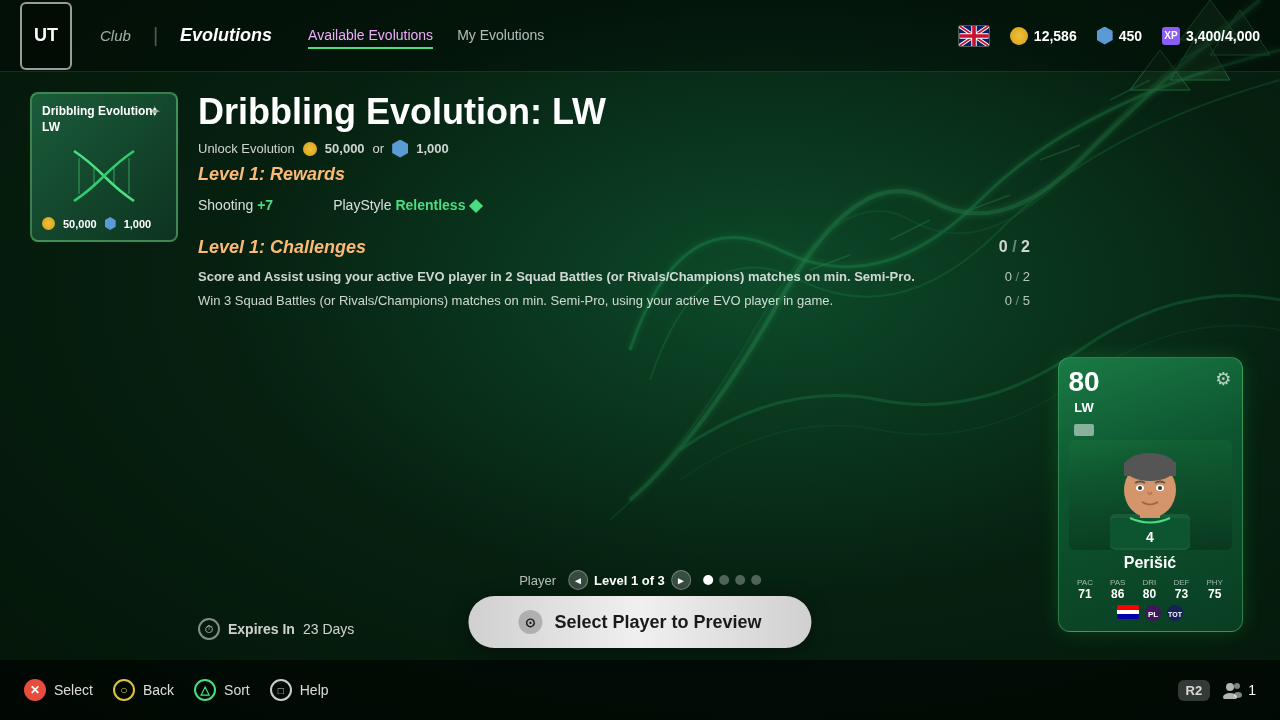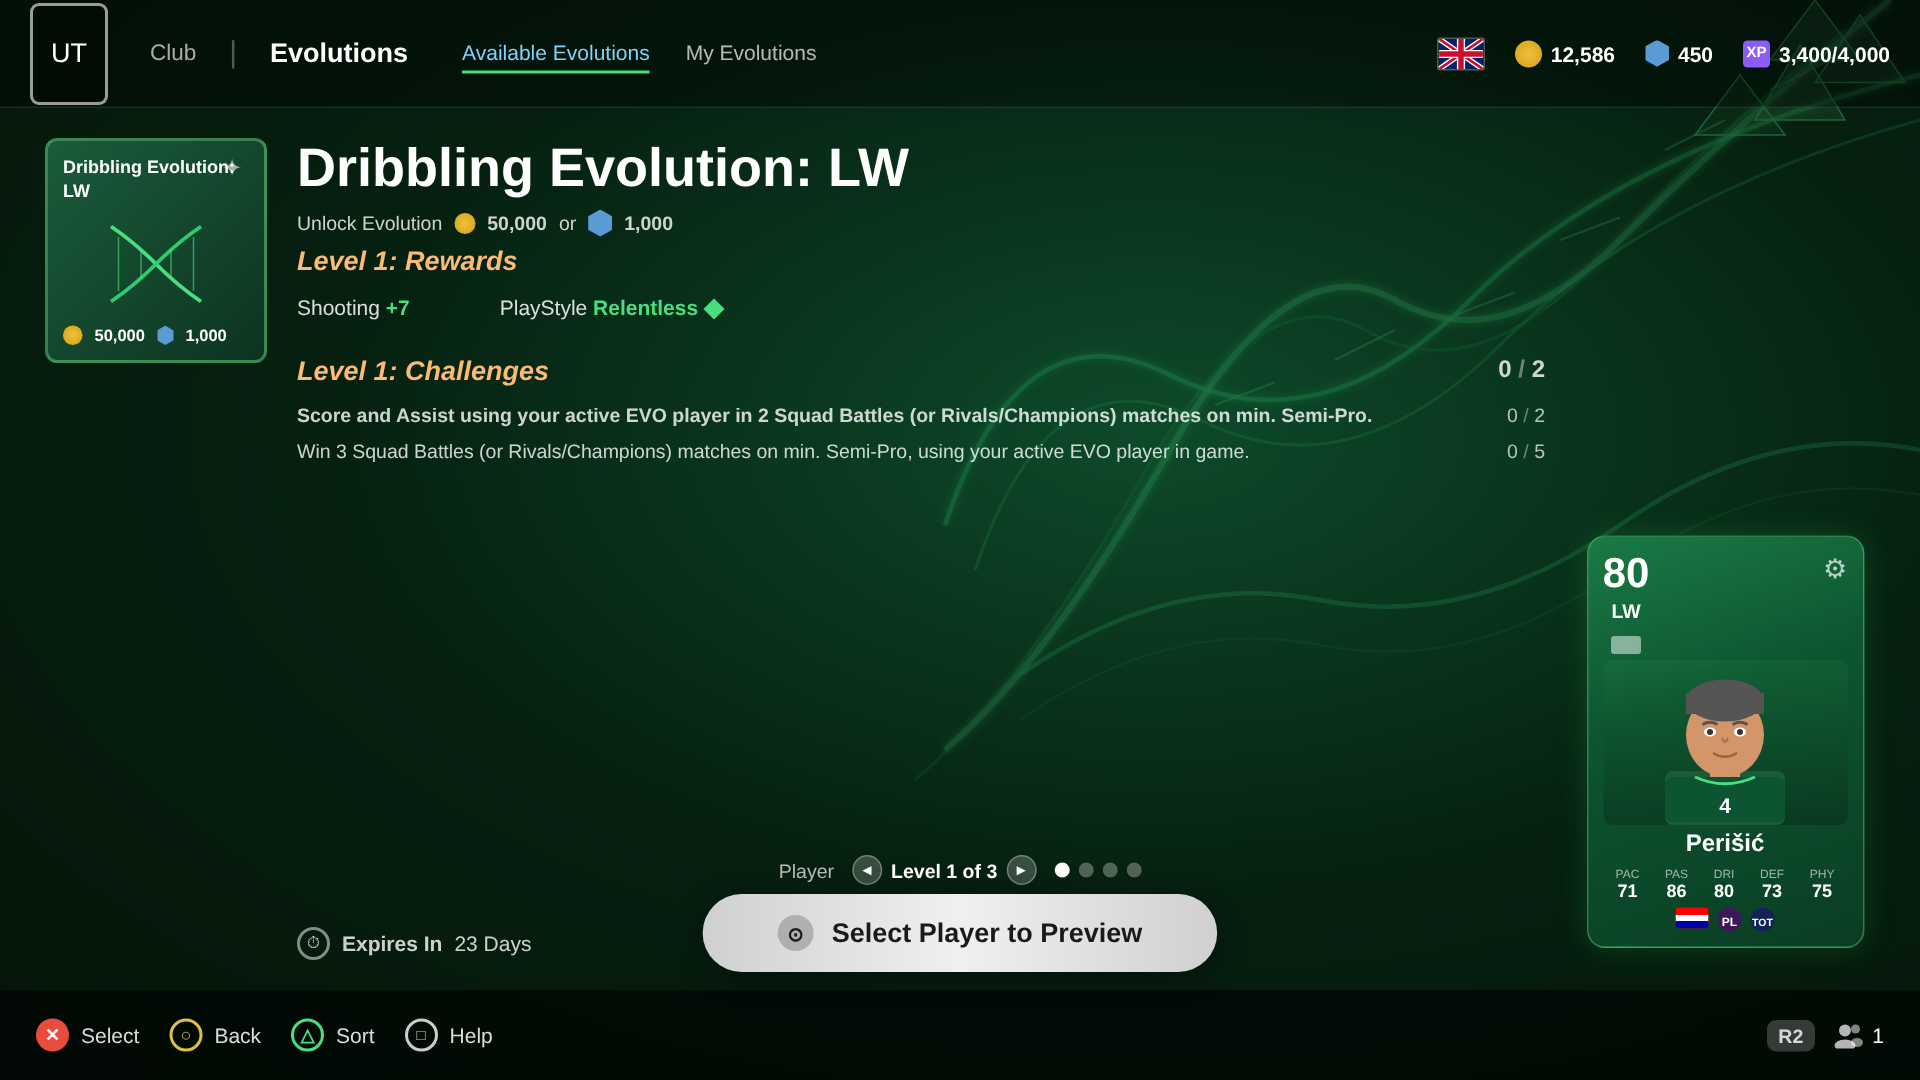--- a/index.html
+++ b/index.html
@@ -35,30 +35,31 @@
 
     .ut-logo {
       width: 52px;
       height: 68px;
       border: 2px solid rgba(255,255,255,0.6);
       border-radius: 6px;
       display: flex;
       align-items: center;
       justify-content: center;
       font-size: 18px;
-      font-weight: 400;
+      font-weight: 700;
       color: #fff;
       margin-right: 16px;
       background: rgba(0,0,0,0.3);
     }
 
     .nav-links {
       display: flex;
       align-items: center;
       gap: 6px;
+      font-style: italic;
     }
 
     .nav-link {
       font-size: 15px;
       color: rgba(255,255,255,0.65);
       padding: 6px 12px;
       cursor: pointer;
       text-decoration: none;
     }
 
@@ -81,21 +82,21 @@
     }
 
     .nav-sub-link {
       font-size: 14px;
       color: rgba(255,255,255,0.7);
       cursor: pointer;
       padding: 4px 0;
     }
 
     .nav-sub-link.active {
-      color: #7dd3fc;
+      color: #f0abfc;
       border-bottom: 2px solid #4ade80;
     }
 
     .topbar-right {
       margin-left: auto;
       display: flex;
       align-items: center;
       gap: 20px;
     }
 

